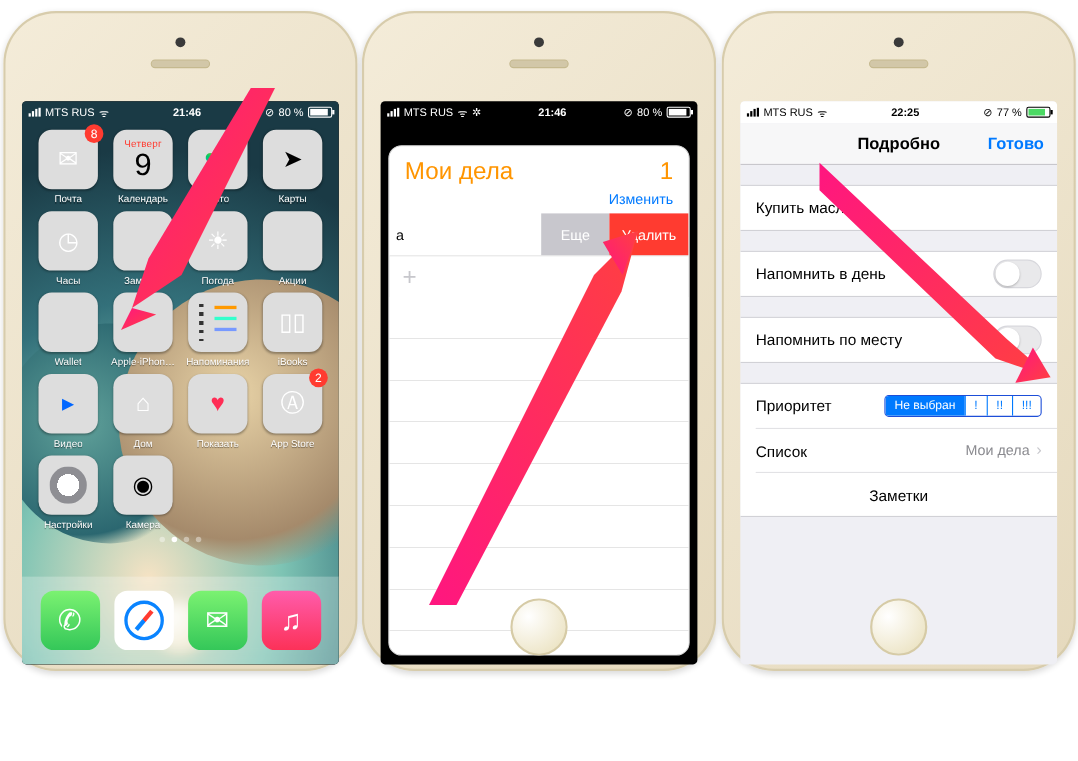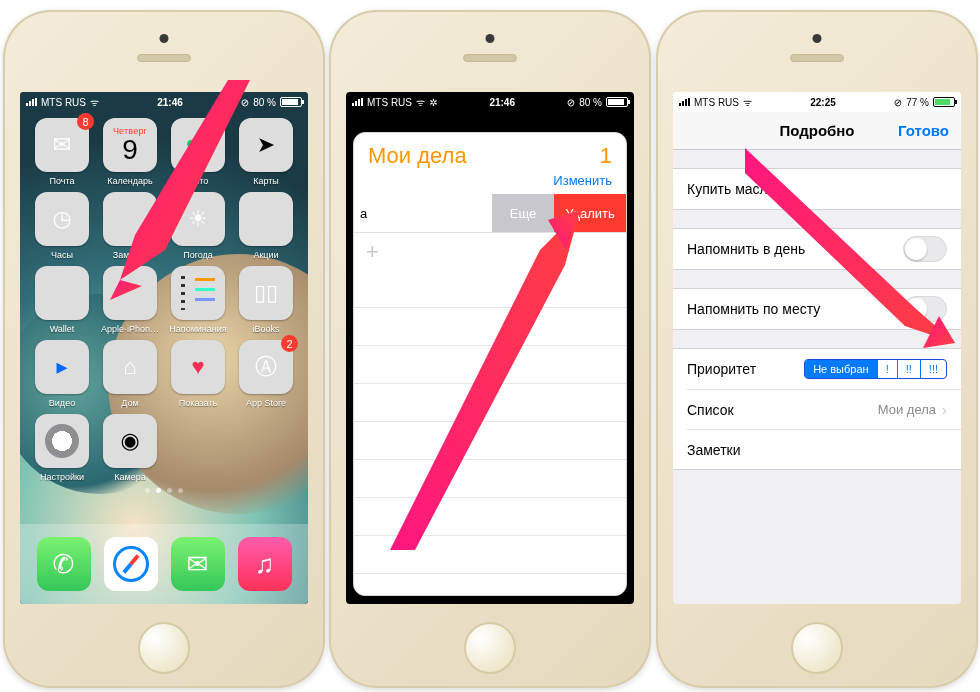--- a/index.html
+++ b/index.html
@@ -4,21 +4,21 @@
 <style>
   * { box-sizing: border-box; margin:0; padding:0; }
   body {
     width:980px; height:692px;
     background:#fff;
     font-family: -apple-system, "Helvetica Neue", Arial, sans-serif;
     position:relative;
     overflow:hidden;
   }
   .phone {
-    position:absolute; width:322px; height:678px;
+    position:absolute; width:322px; height:600px;
     border-radius:48px;
     background:linear-gradient(135deg,#f4ecd9,#e5d9bd);
     box-shadow: inset 0 0 0 2px #d7ccac, 0 2px 6px rgba(0,0,0,.15);
   }
   .phone.p1 { left:3px;  top:10px; }
   .phone.p2 { left:329px; top:10px; }
   .phone.p3 { left:656px; top:10px; }
 
   .screen {
     position:absolute; left:17px; top:82px; width:288px; height:512px;
@@ -183,21 +183,21 @@
   }
   .show-done { text-align:center; color:#007aff; font-size:14px; padding:12px; border-top:1px solid #e2e2e2;}
 
   
   .screen.settings { background:#efeff4; display:flex; flex-direction:column;}
   .nav { background:#f7f7f8; height:38px; display:flex; align-items:center; justify-content:space-between; padding:0 12px; border-bottom:1px solid #c8c7cc; font-size:15px;}
   .nav .center{ font-weight:600; color:#000; position:absolute; left:50%; transform:translateX(-50%);}
   .nav .right{ color:#007aff; font-weight:600;}
   .group { margin-top:18px; background:#fff; border-top:1px solid #d1d1d6; border-bottom:1px solid #d1d1d6;}
   .cell { height:40px; display:flex; align-items:center; padding:0 14px; font-size:14px; position:relative; color:#000;}
-  .cell + .cell { border-top:1px solid #e2e2e5; margin-left:14px; padding-left:0;}
+  .cell + .cell { border-top:1px solid #e2e2e5; margin-left:14px; padding-left:0;justify-content:center;}
   .cell .val { margin-left:auto; color:#8a8a8f; font-size:13px; margin-right:6px;}
   .chevron { color:#c7c7cc; font-size:15px;}
   .switch {
     margin-left:auto;
     width:44px; height:26px; background:#e9e9eb; border-radius:13px; position:relative;
     border:1px solid #d7d7dc;
   }
   .switch::after{
     content:""; position:absolute; width:22px; height:22px; background:#fff;
     border-radius:50%; top:1px; left:1px; box-shadow:0 1px 2px rgba(0,0,0,.25);

